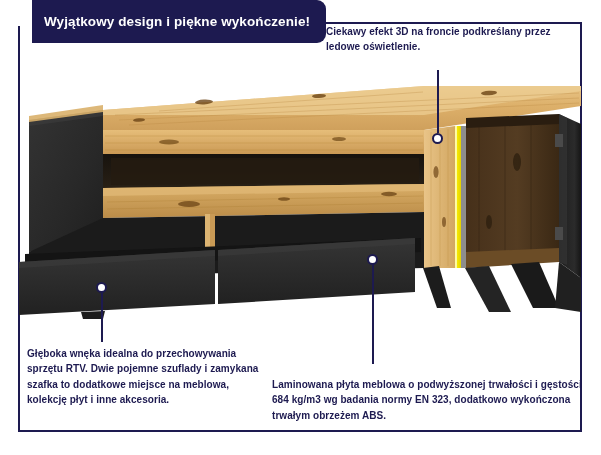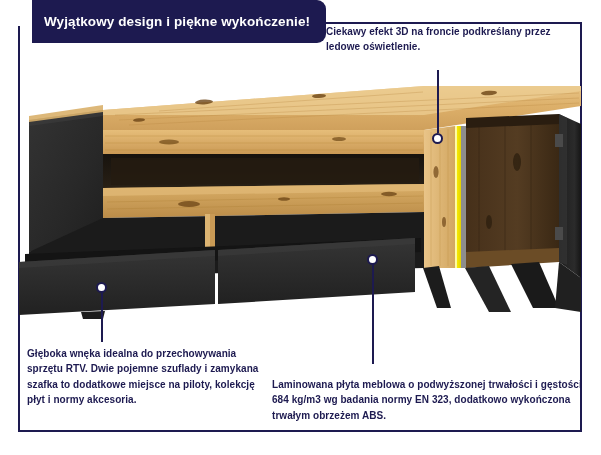--- a/index.html
+++ b/index.html
@@ -272,21 +272,21 @@
       <polygon points="540,190 562,206 562,240 536,236" fill="#202020"></polygon>
     </svg>
   </div>
 
   <div class="callout callout-top-right">Ciekawy efekt 3D na froncie podkreślany przez ledowe oświetlenie.</div>
   <div class="leader" style="left:437px; top:70px; height:63px;"></div>
   <div class="marker" style="left:432px; top:133px;"></div>
 
   <div class="marker" style="left:96px; top:282px;"></div>
   <div class="leader" style="left:101px; top:292px; height:50px;"></div>
-  <div class="callout callout-bottom-left">Głęboka wnęka idealna do przechowywania sprzętu RTV. Dwie pojemne szuflady i zamykana szafka to dodatkowe miejsce na piloty, kolekcję płyt i normy akcesoria.</div>
+  <div class="callout callout-bottom-left">Głęboka wnęka idealna do przechowywania sprzętu RTV. Dwie pojemne szuflady i zamykana szafka to dodatkowe miejsce na meblowa, kolekcję płyt i inne akcesoria.</div>
 
   <div class="marker" style="left:367px; top:254px;"></div>
   <div class="leader" style="left:372px; top:264px; height:100px;"></div>
   <div class="callout callout-bottom-right">Laminowana płyta meblowa o podwyższonej trwałości i gęstości 684 kg/m3 wg badania normy EN 323, dodatkowo wykończona trwałym obrzeżem ABS.</div>
 
   <div class="banner">
     <span class="banner-text">Wyjątkowy design i piękne wykończenie!</span>
   </div>
 
 </div>

